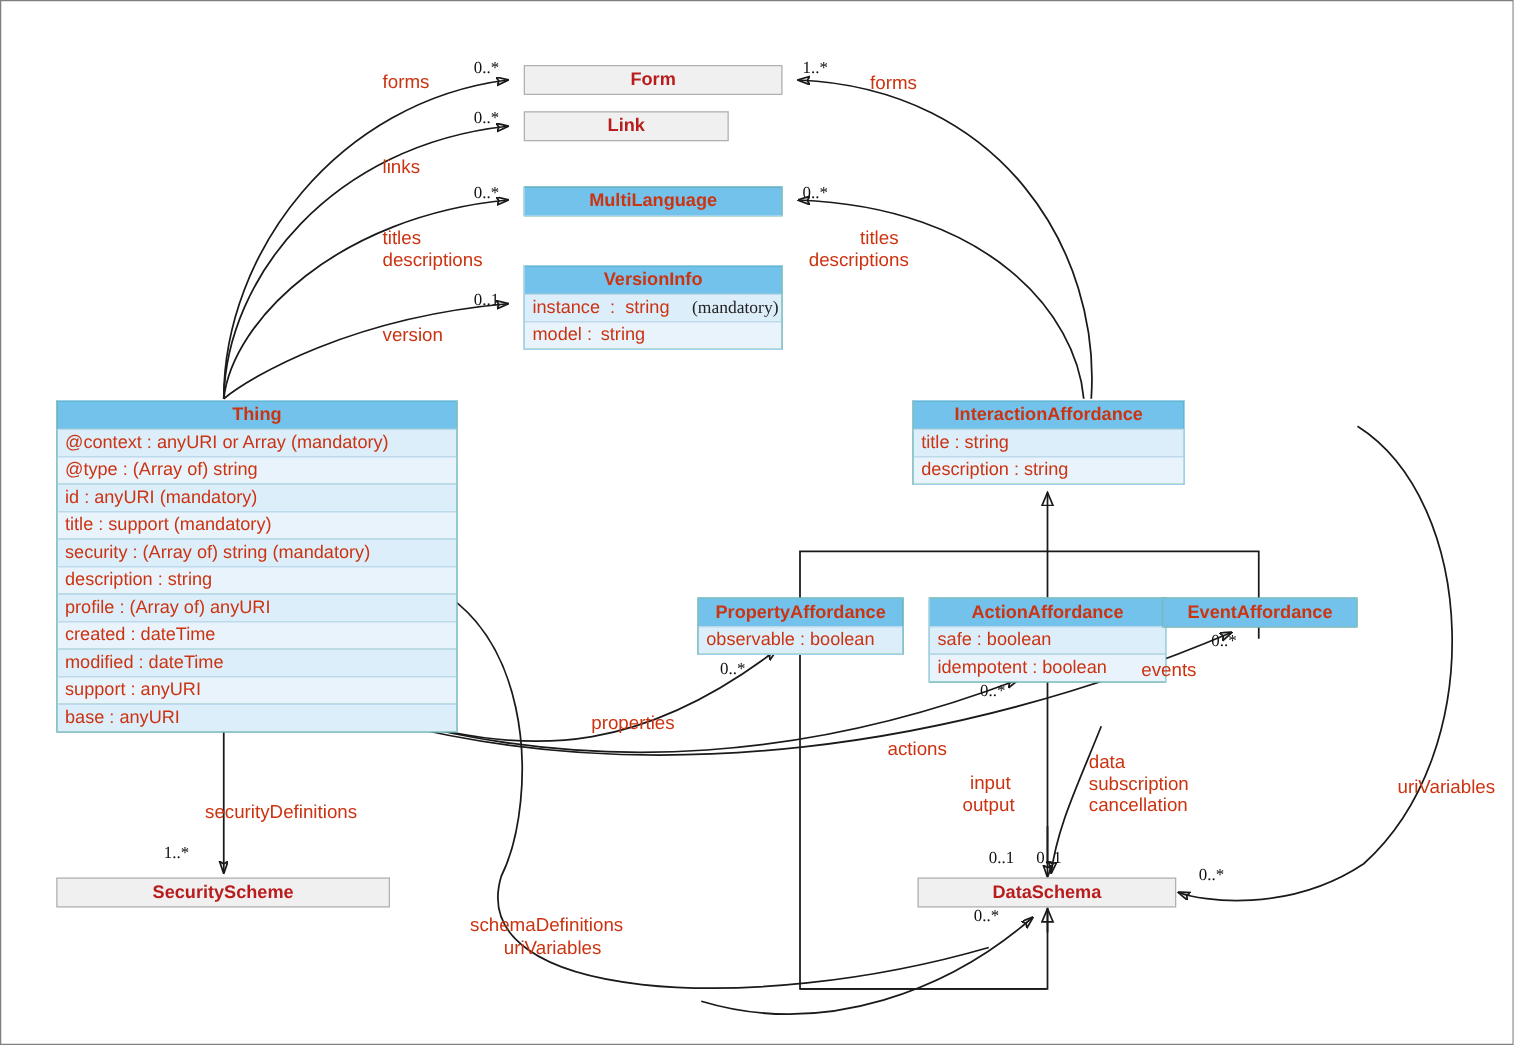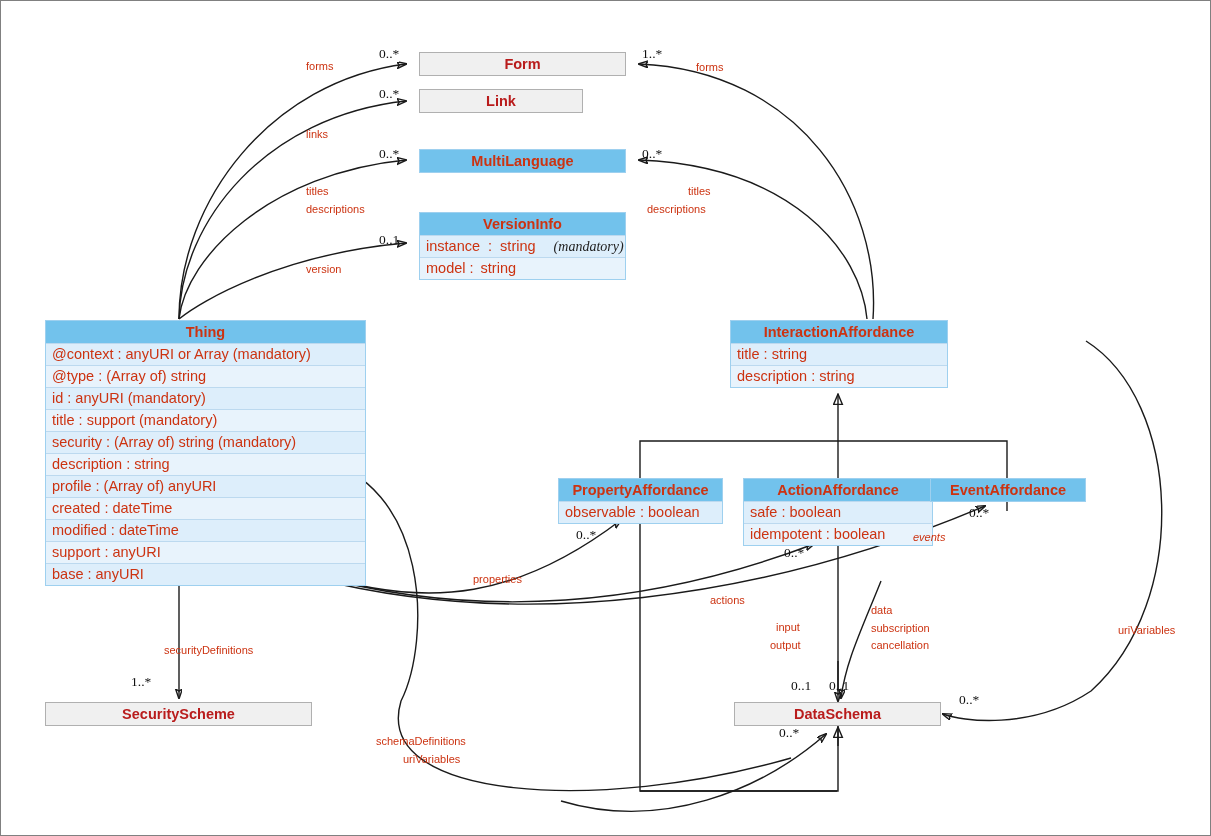--- a/index.html
+++ b/index.html
@@ -51,26 +51,26 @@
   }
   
   .cls.grey { background: #f0f0f0; border: 1px solid #b0b0b0; }
   .cls.grey .hdr { color: #b91c1c; }
   
   .cls.blue { border: 1px solid #9ed0ef; background: #15803d; }
   .cls.blue .hdr { background: #72c2ec; color: #cc3311; }
   .cls.blue .row { background: #ddeefb; color: #cc3311; }
   .cls.blue .row.alt { background: #e8f3fc; }
 
-  .ital { font-style: italic; color: #222222; font-family: "Liberation Serif", serif; font-size: 14px;}
+  .ital { color: #222222; font-family: "Liberation Serif", serif; font-size: 14px;}
 
   .lbl {
     position: absolute;
     color: #cc3311;
-    font-size: 11px;
+    font-size: 15px;
     line-height: 18px;
     white-space: pre;
   }
   .mult {
     position: absolute;
     color: #111111;
     font-family: "Liberation Serif", serif;
     font-size: 13.5px;
     line-height: 15px;
     white-space: pre;
@@ -208,21 +208,21 @@
   <div class="lbl" style="left:305px; top:259px;">version</div>
 
   <div class="lbl" style="left:695px; top:57px;">forms</div>
   <div class="lbl" style="left:687px; top:181px;">titles</div>
   <div class="lbl" style="left:646px; top:199px;">descriptions</div>
 
   <div class="lbl" style="left:163px; top:640px;">securityDefinitions</div>
 
   <div class="lbl" style="left:472px; top:569px;">properties</div>
   <div class="lbl" style="left:709px; top:546px;margin-top:44px;">actions</div>
-  <div class="lbl" style="left:912px; top:527px;font-style:italic;">events</div>
+  <div class="lbl" style="left:912px; top:527px;">events</div>
 
   <div class="lbl" style="left:775px; top:617px;">input</div>
   <div class="lbl" style="left:769px; top:635px;">output</div>
 
   <div class="lbl" style="left:870px; top:600px;">data</div>
   <div class="lbl" style="left:870px; top:618px;">subscription</div>
   <div class="lbl" style="left:870px; top:635px;">cancellation</div>
 
   <div class="lbl" style="left:1117px; top:620px;">uriVariables</div>
   <div class="lbl" style="left:375px; top:731px;">schemaDefinitions</div>

